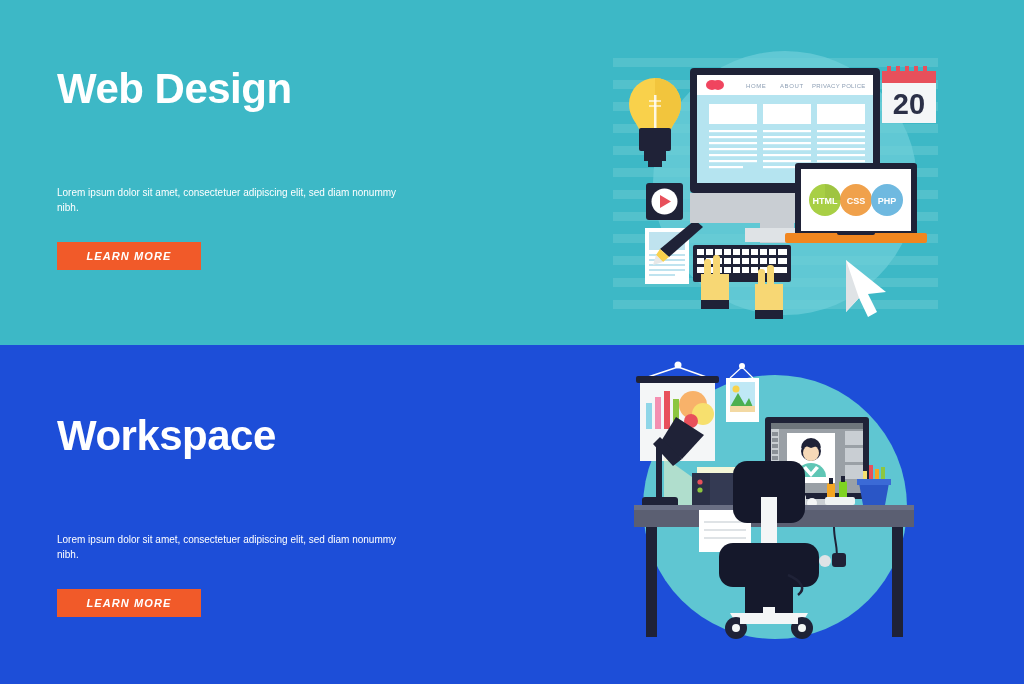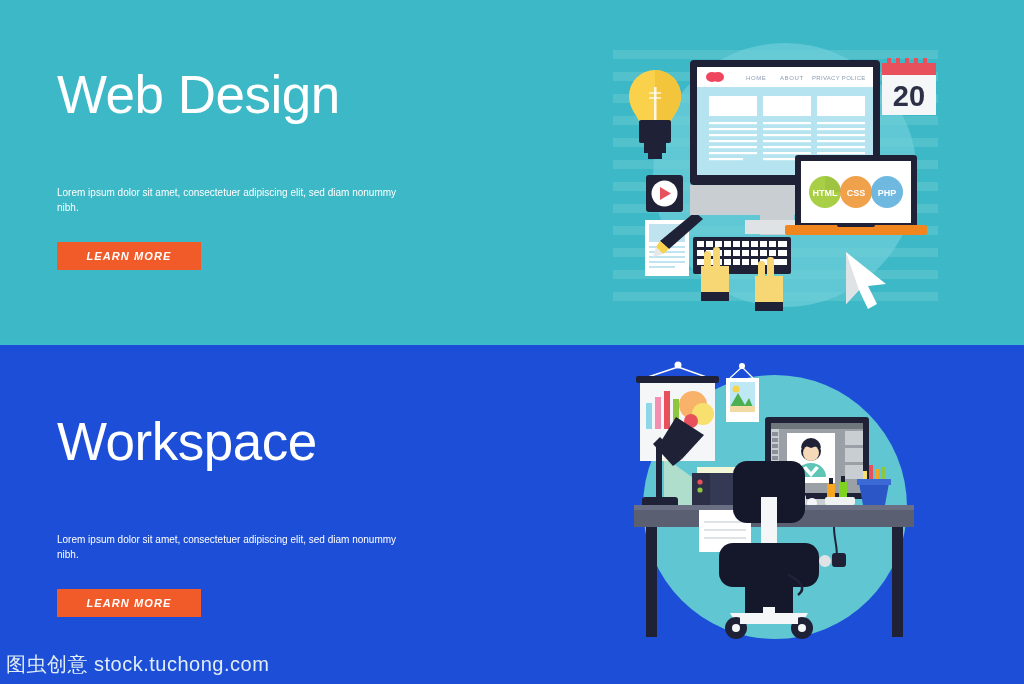--- a/index.html
+++ b/index.html
@@ -11,21 +11,21 @@
   .page{position:relative;width:1024px;height:684px;}
 
   
   .banner{position:absolute;left:0;width:1024px;overflow:hidden;}
   #banner-web{top:0;height:340px;background:#3db8c6;}
   #banner-work{top:345px;height:344px;background:#1d4ed8;}
 
   
   .copy{position:absolute;left:57px;width:470px;}
   .headline{
-    font-size:53px;font-weight:normal;color:#ffffff;
+    font-size:42px;font-weight:bold;color:#ffffff;
     letter-spacing:-0.5px;line-height:1;margin:0;white-space:nowrap;
   }
   .subcopy{
     font-size:10px;color:#ffffff;line-height:1.45;margin:0;
     max-width:350px;
   }
   .cta{
     display:inline-flex;align-items:center;justify-content:center;
     width:144px;height:28px;background:#f15a29;color:#ffffff;
     font-size:11px;font-weight:bold;letter-spacing:1.1px;
@@ -34,21 +34,21 @@
 
   
   .watermark{
     position:absolute;left:6px;bottom:6px;
     font-size:20px;color:#eaf6f7;opacity:.95;
     letter-spacing:.5px;white-space:nowrap;
   }
 
   
   .illus{position:absolute;}
-  #illus-web{left:605px;top:30px;width:345px;height:290px;}
+  #illus-web{left:605px;top:38px;width:345px;height:290px;}
   #illus-work{left:620px;top:340px;width:310px;height:305px;}
   .illus svg{display:block;}
 </style>
 </head>
 <body>
 
 <div class="page">
 
   <section class="banner" id="banner-web">
 
@@ -379,14 +379,13 @@
           <circle cx="116" cy="283" r="11" fill="#1f2237"></circle>
           <circle cx="116" cy="283" r="4" fill="#f4f6f7"></circle>
           <circle cx="182" cy="283" r="11" fill="#1f2237"></circle>
           <circle cx="182" cy="283" r="4" fill="#f4f6f7"></circle>
           <rect x="120" y="272" width="58" height="7" fill="#f4f6f7"></rect>
         </g>
       </svg>
     </div>
   </section>
 
-  <div class="watermark">图虫创意 stock.tuchong.com</div>
 </div>
 
 </body></html>

